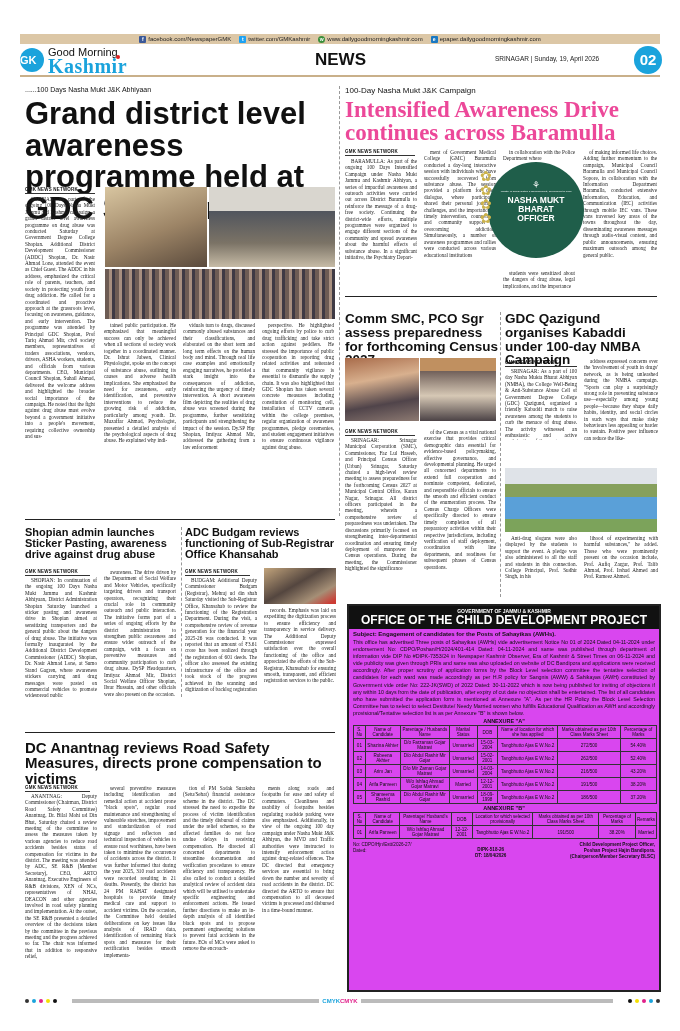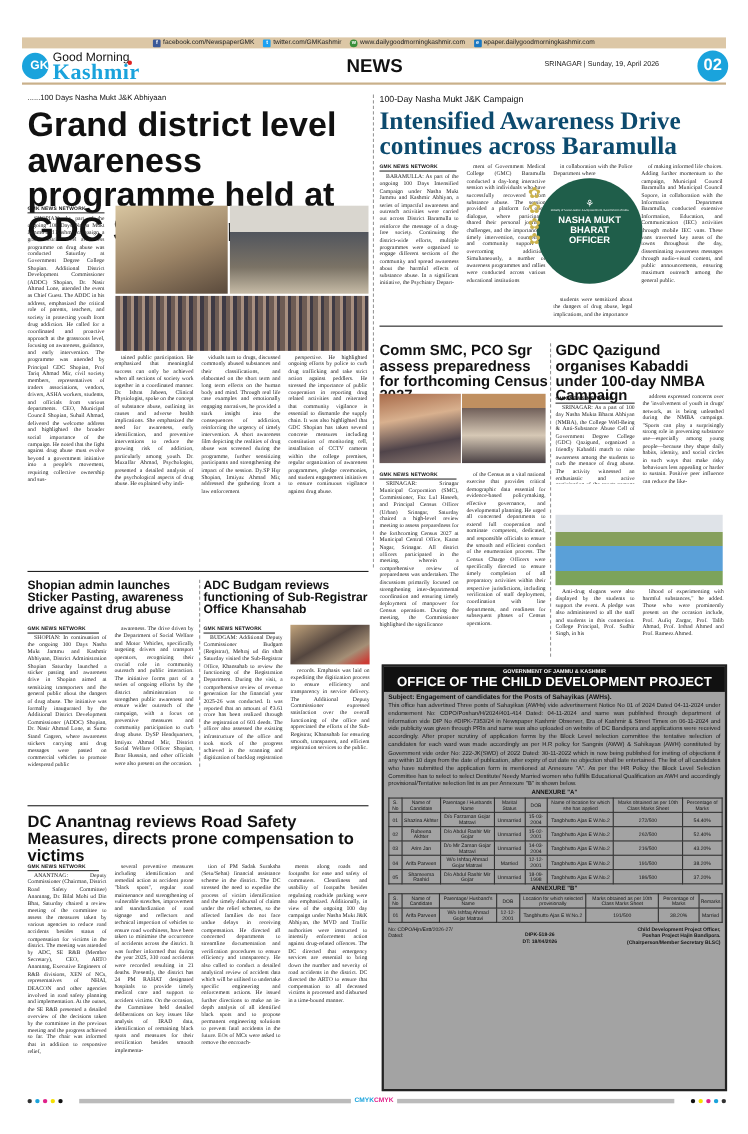--- a/index.html
+++ b/index.html
@@ -2,37 +2,37 @@
 <html><head>
 <meta charset="utf-8">
 <style>
 *{box-sizing:border-box;margin:0;padding:0}
 body{width:680px;height:1031px;background:#fff;font-family:"Liberation Serif",serif;color:#111;position:relative;overflow:hidden}
 .abs{position:absolute}
 .topbar{left:20px;top:34px;width:640px;height:10px;background:#dcc7a6;display:flex;align-items:center;justify-content:center;gap:8px;font-family:"Liberation Sans",sans-serif;font-size:6px;color:#222}
 .topbar .it{display:flex;align-items:center;gap:2px}
 .ic{display:inline-block;width:7px;height:7px;border-radius:1px;color:#fff;font-size:5px;line-height:7px;text-align:center;font-weight:bold}
 .masthead{left:20px;top:44px;width:640px;height:33px;border-bottom:2px solid #c9b08a}
-.logo-c{left:0;top:4px;width:24px;height:24px;border-radius:50%;background:#1aa3dc;color:#fff;font-family:"Liberation Sans",sans-serif;font-size:11px;line-height:24px;text-align:right;font-weight:bold}
+.logo-c{left:0;top:4px;width:24px;height:24px;border-radius:50%;background:#1aa3dc;color:#fff;font-family:"Liberation Sans",sans-serif;font-size:11px;line-height:24px;text-align:left;font-weight:bold}
 .logo-gm{left:28px;top:2px;font-size:11px;font-family:Liberation Sans, sans-serif;color:#111}
 .logo-k{left:28px;top:11px;font-size:20px;font-weight:bold;color:#1aa3dc;font-family:"Liberation Serif",serif;letter-spacing:0.5px}
 .logo-dot{left:96px;top:11px;width:4px;height:4px;border-radius:50%;background:#e02020}
 .sec{left:295px;top:6px;font-family:Liberation Sans, sans-serif;font-weight:bold;font-size:17px}
 .dateline{left:475px;top:11px;font-family:"Liberation Sans",sans-serif;font-size:6.5px;color:#222}
 .pageno{left:614px;top:2px;width:28px;height:28px;border-radius:50%;background:#1aa3dc;color:#fff;font-family:"Liberation Sans",sans-serif;font-weight:bold;font-size:15px;line-height:28px;text-align:center}
 .kicker{font-family:"Liberation Sans",sans-serif;font-size:7px;color:#111}
 .h-sans{font-family:"Liberation Sans",sans-serif;font-weight:bold;color:#111;line-height:1.02}
-.h-serif{font-family:"Liberation Serif",serif;font-weight:bold;color:#0c4a6e;line-height:1}
+.h-serif{font-family:"Liberation Serif",serif;font-weight:bold;color:#ec4899;line-height:1}
 .byline{font-family:"Liberation Sans",sans-serif;font-size:4.5px;font-weight:bold;border-bottom:0.8px solid #333;padding-bottom:1px;letter-spacing:0.2px}
 .txt{font-size:5.2px;line-height:6.4px;text-align:justify;color:#222}
 .txt p{text-indent:6px}
 .photo{background:linear-gradient(135deg,#8a7a6a,#c4b19a 40%,#6c5e52 70%,#a99887)}
 .vrule{width:0;border-left:0.8px dashed #999}
 .hrule{height:0;border-top:1.5px solid #222}
-.ad{left:347px;top:604px;width:314px;height:388px;border:2px solid #222;background:#a3a3a3}
+.ad{left:347px;top:604px;width:314px;height:388px;border:2px solid #222;background:#d946ef}
 .ad-head{background:#111;color:#fff;text-align:center;padding:2px 0 3px}
 .ad-gov{font-family:"Liberation Sans",sans-serif;font-size:5px;font-weight:bold}
 .ad-title{font-family:"Liberation Sans",sans-serif;font-size:12px;font-weight:bold;line-height:12px}
 .ad-sub{font-family:"Liberation Sans",sans-serif;font-size:6px;font-weight:bold;padding:2px 4px}
 .ad-body{font-family:"Liberation Sans",sans-serif;font-size:5.3px;line-height:7.1px;padding:0 4px;text-align:justify}
 table.ann{border-collapse:collapse;width:304px;margin:0 4px;font-family:"Liberation Sans",sans-serif;font-size:4.6px;text-align:center}
 table.ann td,table.ann th{border:0.8px solid #333;padding:1px 1px;font-weight:normal}
 table.ann th{font-size:4.5px}
 .ann-cap{font-family:"Liberation Sans",sans-serif;font-size:5.5px;font-weight:bold;text-align:center;margin:1px 0}
 .foot{font-family:"Liberation Sans",sans-serif;font-size:4.6px;line-height:6px}

